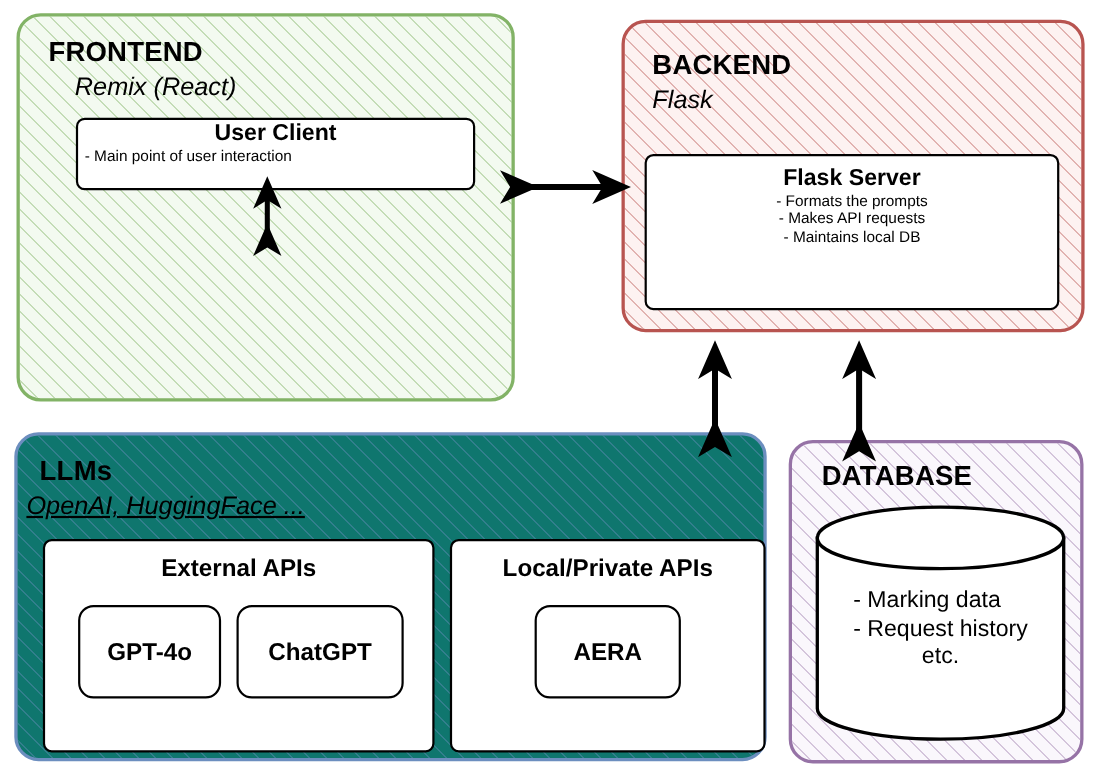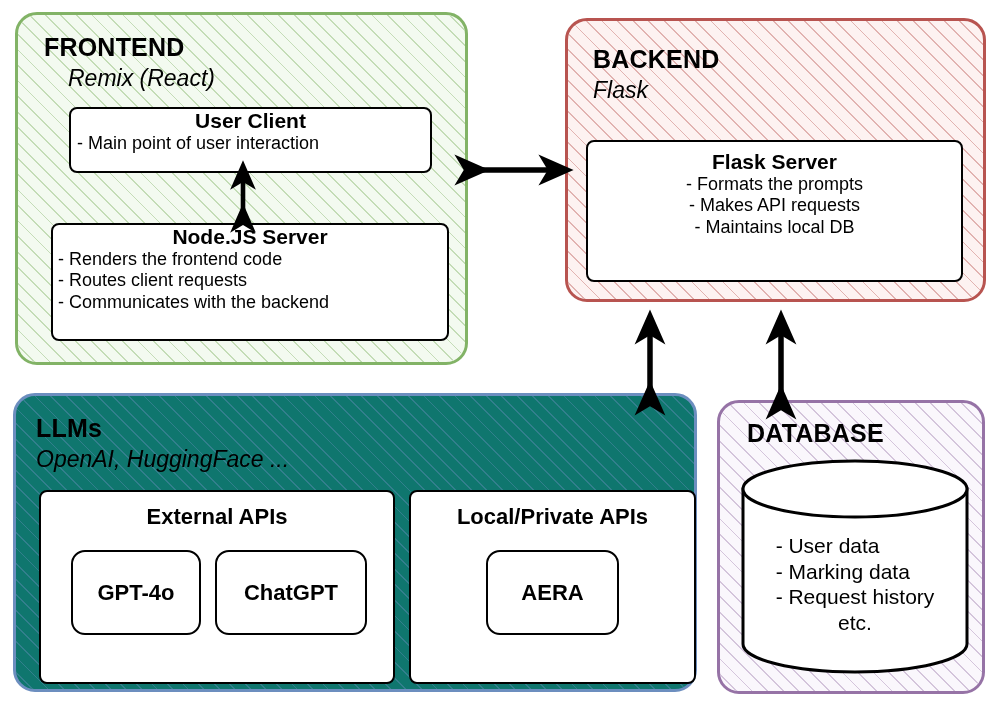--- a/index.html
+++ b/index.html
@@ -8,21 +8,21 @@
 
   .group{position:absolute;box-sizing:border-box;border-radius:22px;}
   .group .hatch{position:absolute;inset:0;border-radius:20px;}
 
   .g-title{position:absolute;font-weight:bold;font-size:25px;letter-spacing:.2px;}
   .g-sub{position:absolute;font-style:italic;font-size:23px;}
 
   .node{position:absolute;box-sizing:border-box;background:#ffffff;
         border:2.6px solid #000;border-radius:8px;text-align:center;}
   .node .hdr{font-weight:bold;font-size:21px;line-height:1.12;}
-  .node .li{font-size:18px;line-height:1.2;white-space:nowrap;}
+  .node .li{font-size:14px;line-height:1.2;white-space:nowrap;}
 
   .leaf{position:absolute;box-sizing:border-box;background:#fff;
         border:2.6px solid #000;border-radius:14px;
         display:flex;align-items:center;justify-content:center;
         font-weight:bold;font-size:22px;}
 
   svg.arrows{position:absolute;left:0;top:0;width:997px;height:704px;
              overflow:visible;pointer-events:none;}
 
   
@@ -43,21 +43,21 @@
   #be-title{left:25px;top:24px;}
   #be-sub{left:25px;top:56px;}
   #flasksrv{left:18px;top:119px;width:377px;height:142px;}
 
   
   #llms{left:13px;top:393px;width:684px;height:299px;
         border:3.4px solid #6c8ebf;background:#0f766e;}
   #llms .hatch{background:repeating-linear-gradient(45deg,
        rgba(108,142,191,.38) 0 1.3px, rgba(108,142,191,0) 1.3px 11px);}
   #llm-title{left:20px;top:18px;}
-  #llm-sub{left:20px;top:50px;}
+  #llm-sub{left:8px;top:50px;text-decoration:underline;}
   #extapis{left:23px;top:94px;width:356px;height:194px;}
   #locapis{left:393px;top:94px;width:287px;height:194px;text-decoration:underline;}
   .api-hdr{position:absolute;left:0;right:0;top:12px;text-align:center;
            font-weight:bold;font-size:22px;}
 
   
   #database{left:717px;top:400px;width:268px;height:294px;
             border:3.4px solid #9673a6;background:#faf7fc;}
   #database .hatch{background:repeating-linear-gradient(45deg,
        rgba(150,115,166,.38) 0 1.3px, rgba(150,115,166,0) 1.3px 11px);}
@@ -76,26 +76,20 @@
 <div class="group" id="frontend">
   <div class="hatch"></div>
   <div class="g-title" id="fe-title">FRONTEND</div>
   <div class="g-sub" id="fe-sub">Remix (React)</div>
 
   <div class="node" id="userclient">
     <div class="hdr">User Client</div>
     <div class="li" style="text-align:left;padding-left:6px;">- Main point of user interaction</div>
   </div>
 
-  <div class="node" id="nodejs">
-    <div class="hdr">Node.JS Server</div>
-    <div class="li" style="text-align:left;padding-left:5px;">- Renders the frontend code</div>
-    <div class="li" style="text-align:left;padding-left:5px;">- Routes client requests</div>
-    <div class="li" style="text-align:left;padding-left:5px;">- Communicates with the backend</div>
-  </div>
 </div>
 
 <div class="group" id="backend">
   <div class="hatch"></div>
   <div class="g-title" id="be-title">BACKEND</div>
   <div class="g-sub" id="be-sub">Flask</div>
 
   <div class="node" id="flasksrv">
     <div class="hdr" style="margin-top:8px;">Flask Server</div>
     <div class="li">- Formats the prompts</div>
@@ -125,21 +119,20 @@
   <div class="hatch"></div>
   <div class="g-title" id="db-title">DATABASE</div>
 
   <div id="cylinder">
     <svg width="230" height="215" viewBox="0 0 230 215">
       <path d="M3 30 L3 185 A112 28 0 0 0 227 185 L227 30 Z" fill="#ffffff" stroke="#000" stroke-width="3"></path>
       <ellipse cx="115" cy="30" rx="112" ry="28" fill="#ffffff" stroke="#000" stroke-width="3"></ellipse>
     </svg>
     <div id="cyl-text">
       <div class="lilist">
-        <div class="li">- User data</div>
         <div class="li">- Marking data</div>
         <div class="li">- Request history</div>
       </div>
       <div class="li ctr">etc.</div>
     </div>
   </div>
 </div>
 
 <svg class="arrows">
   <defs>

